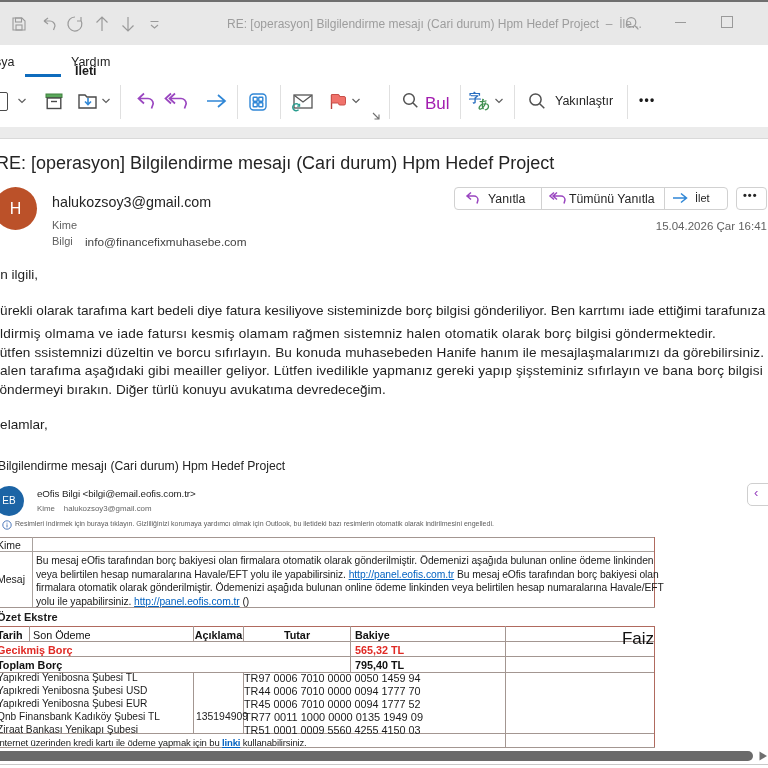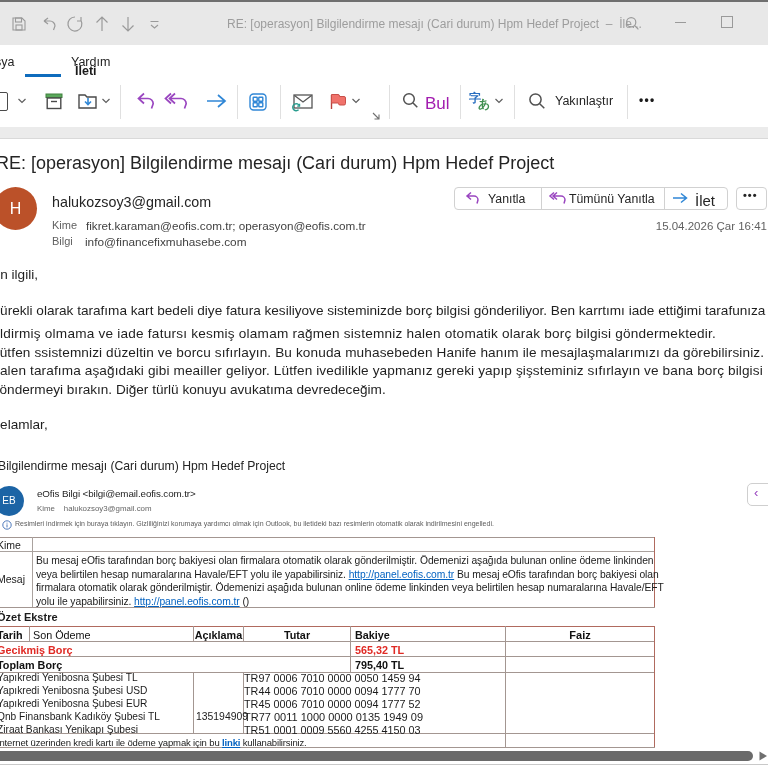--- a/index.html
+++ b/index.html
@@ -148,26 +148,25 @@
     <path d="M6 1.5 L2 5 L6 8.5 M2 5 H9 a4 4 0 0 1 4 4 l-1 3.5"></path>
   </svg>
   <div class="abs" style="left:488px;top:192px;font-size:12.3px;color:#242424;">Yanıtla</div>
   <svg class="abs" style="left:548px;top:191px" width="19" height="14" viewBox="0 0 19 14" fill="none" stroke="#9a46c0" stroke-width="1.5">
     <path d="M9 1.5 L5 5 L9 8.5 M6 1.5 L2 5 L6 8.5 M5 5 H13 a4 4 0 0 1 4 4 l-1 3.5"></path>
   </svg>
   <div class="abs" style="left:569px;top:192px;font-size:12.3px;color:#242424;">Tümünü Yanıtla</div>
   <svg class="abs" style="left:672px;top:192px" width="16" height="12" viewBox="0 0 16 12" fill="none" stroke="#3087d6" stroke-width="1.5">
     <path d="M1 6 h13 M9 1.5 L14.5 6 L9 10.5"></path>
   </svg>
-  <div class="abs" style="left:695px;top:192px;font-size:15px;color:#242424;">İlet</div>
+  <div class="abs" style="left:695px;top:192px;font-size:11px;color:#242424;">İlet</div>
   <div class="abs" style="left:736px;top:187px;width:29px;height:21px;border:1px solid #d1d1d1;border-radius:4px;background:#fff;"></div>
   <div class="abs" style="left:743px;top:189px;font-size:11px;letter-spacing:1px;color:#242424;font-weight:bold;">•••</div>
 
   <div class="abs" style="left:52px;top:219px;font-size:11px;color:#616161;">Kime</div>
-  <div class="abs" style="left:86px;top:219px;font-size:11.7px;color:#424242;">fikret.karaman@eofis.com.tr; operasyon@eofis.com.tr</div>
   <div class="abs" style="right:1px;top:220px;font-size:11.5px;color:#616161;">15.04.2026 Çar 16:41</div>
   <div class="abs" style="left:52px;top:235px;font-size:11px;color:#616161;">Bilgi</div>
   <div class="abs" style="left:85px;top:235px;font-size:11.8px;color:#424242;">info@financefixmuhasebe.com</div>
 
   <div class="abs" style="left:-27px;top:267px;font-size:13.6px;color:#1f1f1f;">Sayın ilgili,</div>
   <div class="abs" style="left:-9px;top:303px;font-size:13.6px;color:#1f1f1f;">Sürekli olarak tarafıma kart bedeli diye fatura kesiliyove sisteminizde borç bilgisi gönderiliyor. Ben karrtımı iade ettiğimi tarafunıza</div>
   <div class="abs" style="left:-11px;top:326px;font-size:13.6px;letter-spacing:0.22px;color:#1f1f1f;">bildirmiş olmama ve iade fatursı kesmiş olamam rağmen sistemniz halen otomatik olarak borç bilgisi göndermektedir.</div>
   <div class="abs" style="left:-8px;top:345px;font-size:13.6px;letter-spacing:0.12px;color:#1f1f1f;">Lütfen ssistemnizi düzeltin ve borcu sıfırlayın. Bu konuda muhasebeden Hanife hanım ile mesajlaşmalarımızı da görebilirsiniz.</div>
   <div class="abs" style="left:-10px;top:363px;font-size:13.6px;letter-spacing:0.12px;color:#1f1f1f;">Halen tarafıma aşağıdaki gibi meailler geliyor. Lütfen ivedilikle yapmanız gereki yapıp şişsteminiz sıfırlayın ve bana borç bilgisi</div>
   <div class="abs" style="left:-8px;top:382px;font-size:13.6px;color:#1f1f1f;">göndermeyi bırakın. Diğer türlü konuyu avukatıma devredeceğim.</div>
@@ -216,21 +215,21 @@
     <div class="abs" style="left:243px;top:672px;width:1px;height:61px;background:#a39691;"></div>
   <div class="abs" style="left:350px;top:626px;width:1px;height:46px;background:#a39691;"></div>
   <div class="abs" style="left:505px;top:626px;width:1px;height:121px;background:#a39691;"></div>
   <div class="abs" style="left:654px;top:626px;width:1px;height:121px;background:#b06a5e;"></div>
 
   <div class="abs" style="left:-3px;top:629px;font-size:10.8px;font-weight:bold;color:#111;">Tarih</div>
   <div class="abs" style="left:33px;top:629px;font-size:10.8px;font-weight:normal;color:#111;">Son Ödeme</div>
   <div class="abs" style="left:193px;top:629px;width:51px;text-align:center;font-size:10.8px;font-weight:bold;color:#111;">Açıklama</div>
   <div class="abs" style="left:244px;top:629px;width:106px;text-align:center;font-size:10.8px;font-weight:bold;color:#111;">Tutar</div>
   <div class="abs" style="left:355px;top:629px;font-size:10.8px;font-weight:bold;color:#111;">Bakiye</div>
-  <div class="abs" style="left:506px;top:629px;width:148px;text-align:center;font-size:11px;font-weight:bold;color:#111;">Faiz</div>
+  <div class="abs" style="left:506px;top:629px;width:148px;text-align:right;font-size:17px;font-weight:normal;color:#111;">Faiz</div>
 
   <div class="abs" style="left:-3px;top:644px;font-size:10.8px;font-weight:bold;color:#e02a24;">Gecikmiş Borç</div>
   <div class="abs" style="left:355px;top:644px;font-size:10.8px;font-weight:bold;color:#e02a24;">565,32 TL</div>
 
   <div class="abs" style="left:-3px;top:659px;font-size:10.8px;font-weight:bold;color:#111;">Toplam Borç</div>
   <div class="abs" style="left:355px;top:659px;font-size:10.8px;font-weight:bold;color:#111;">795,40 TL</div>
 
   <div class="abs" style="left:-3px;top:672px;font-size:10.2px;color:#1b1b1b;">Yapıkredi Yenibosna Şubesi TL</div>
   <div class="abs" style="left:-3px;top:685px;font-size:10.2px;color:#1b1b1b;">Yapıkredi Yenibosna Şubesi USD</div>
   <div class="abs" style="left:-3px;top:698px;font-size:10.2px;color:#1b1b1b;">Yapıkredi Yenibosna Şubesi EUR</div>

